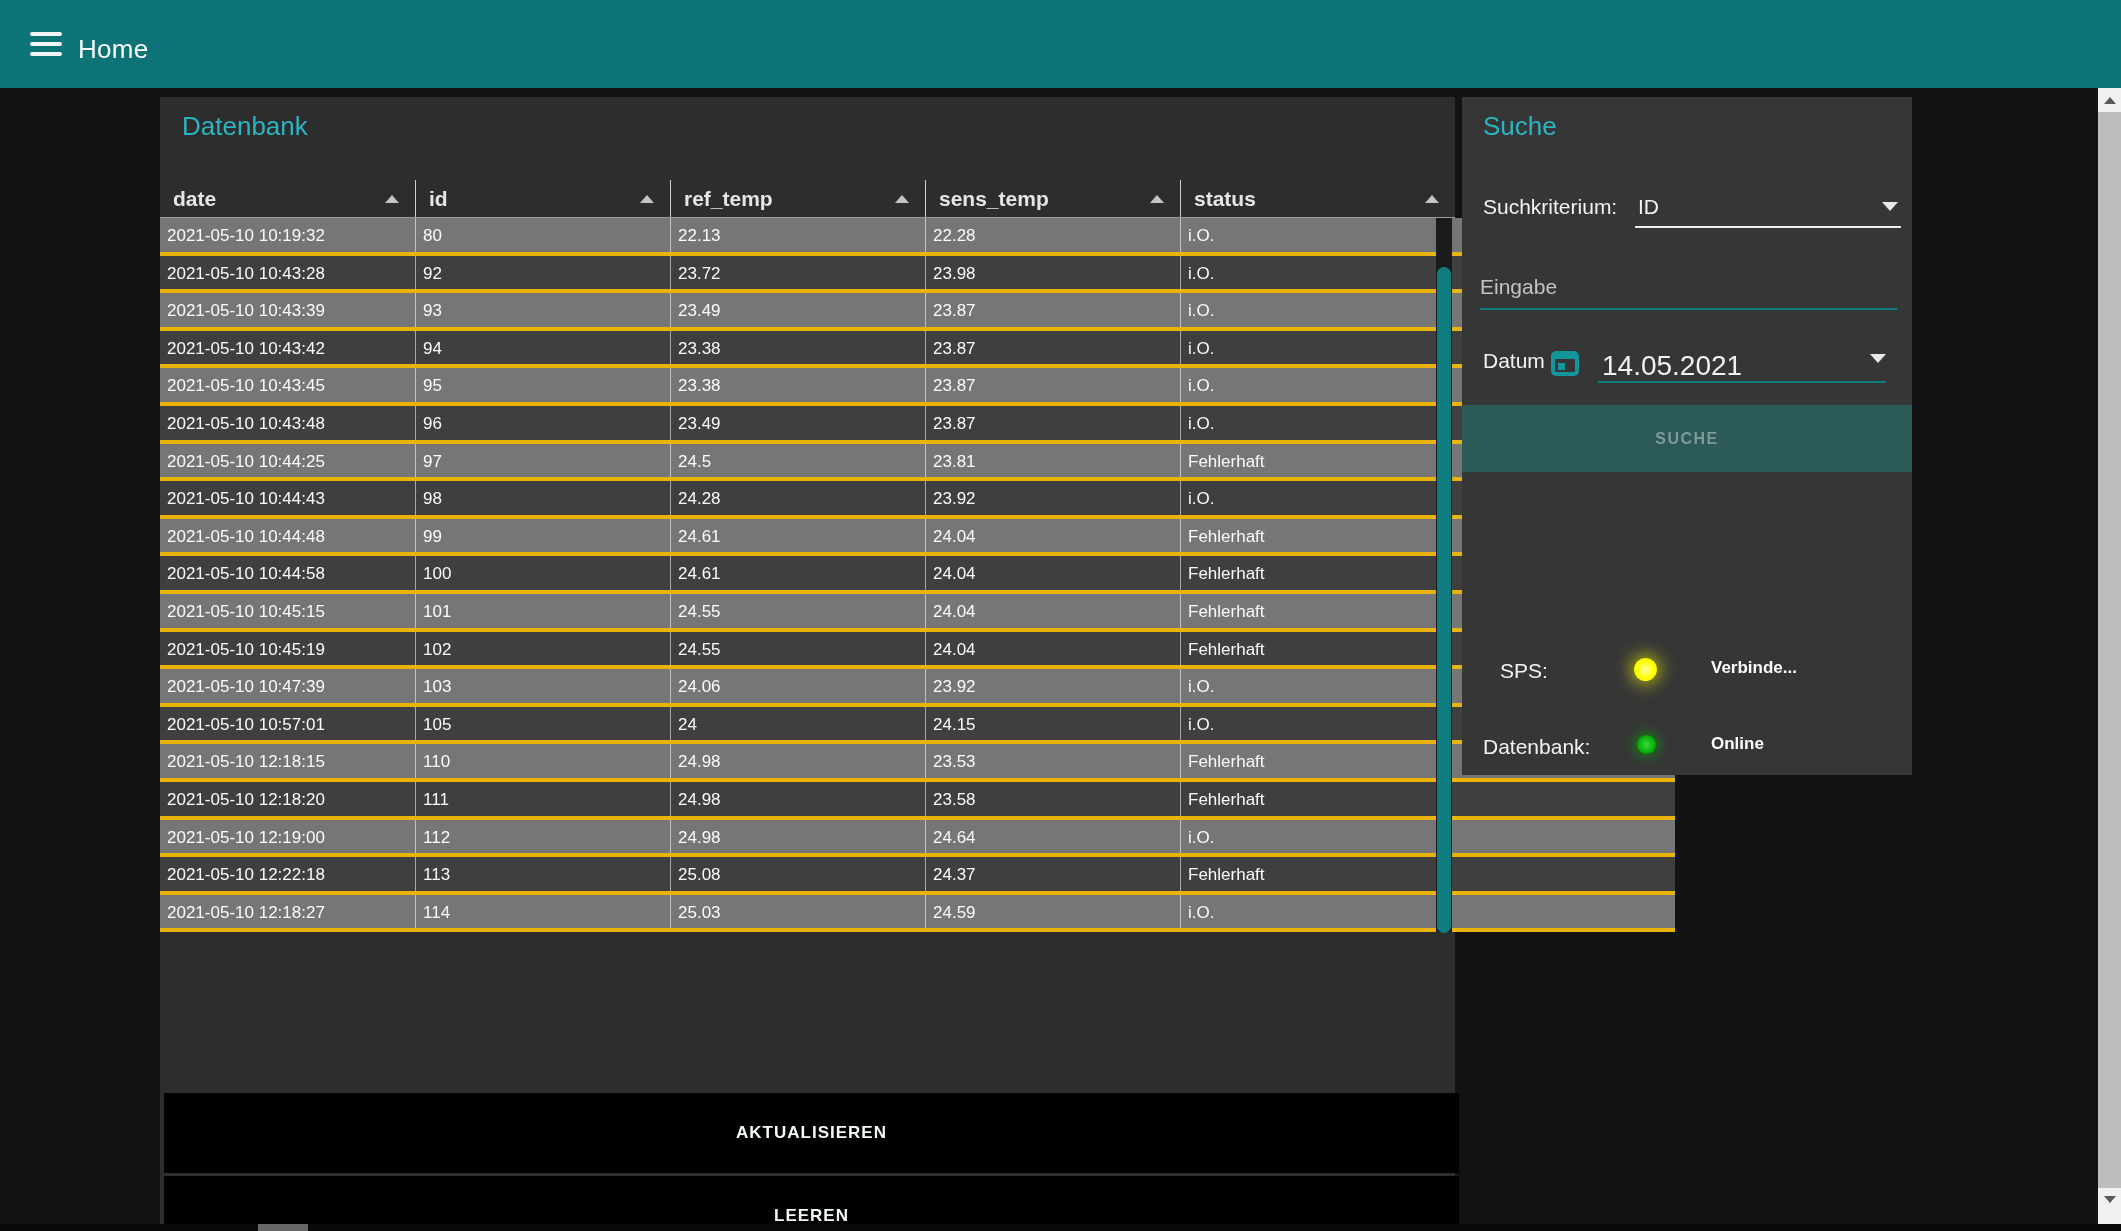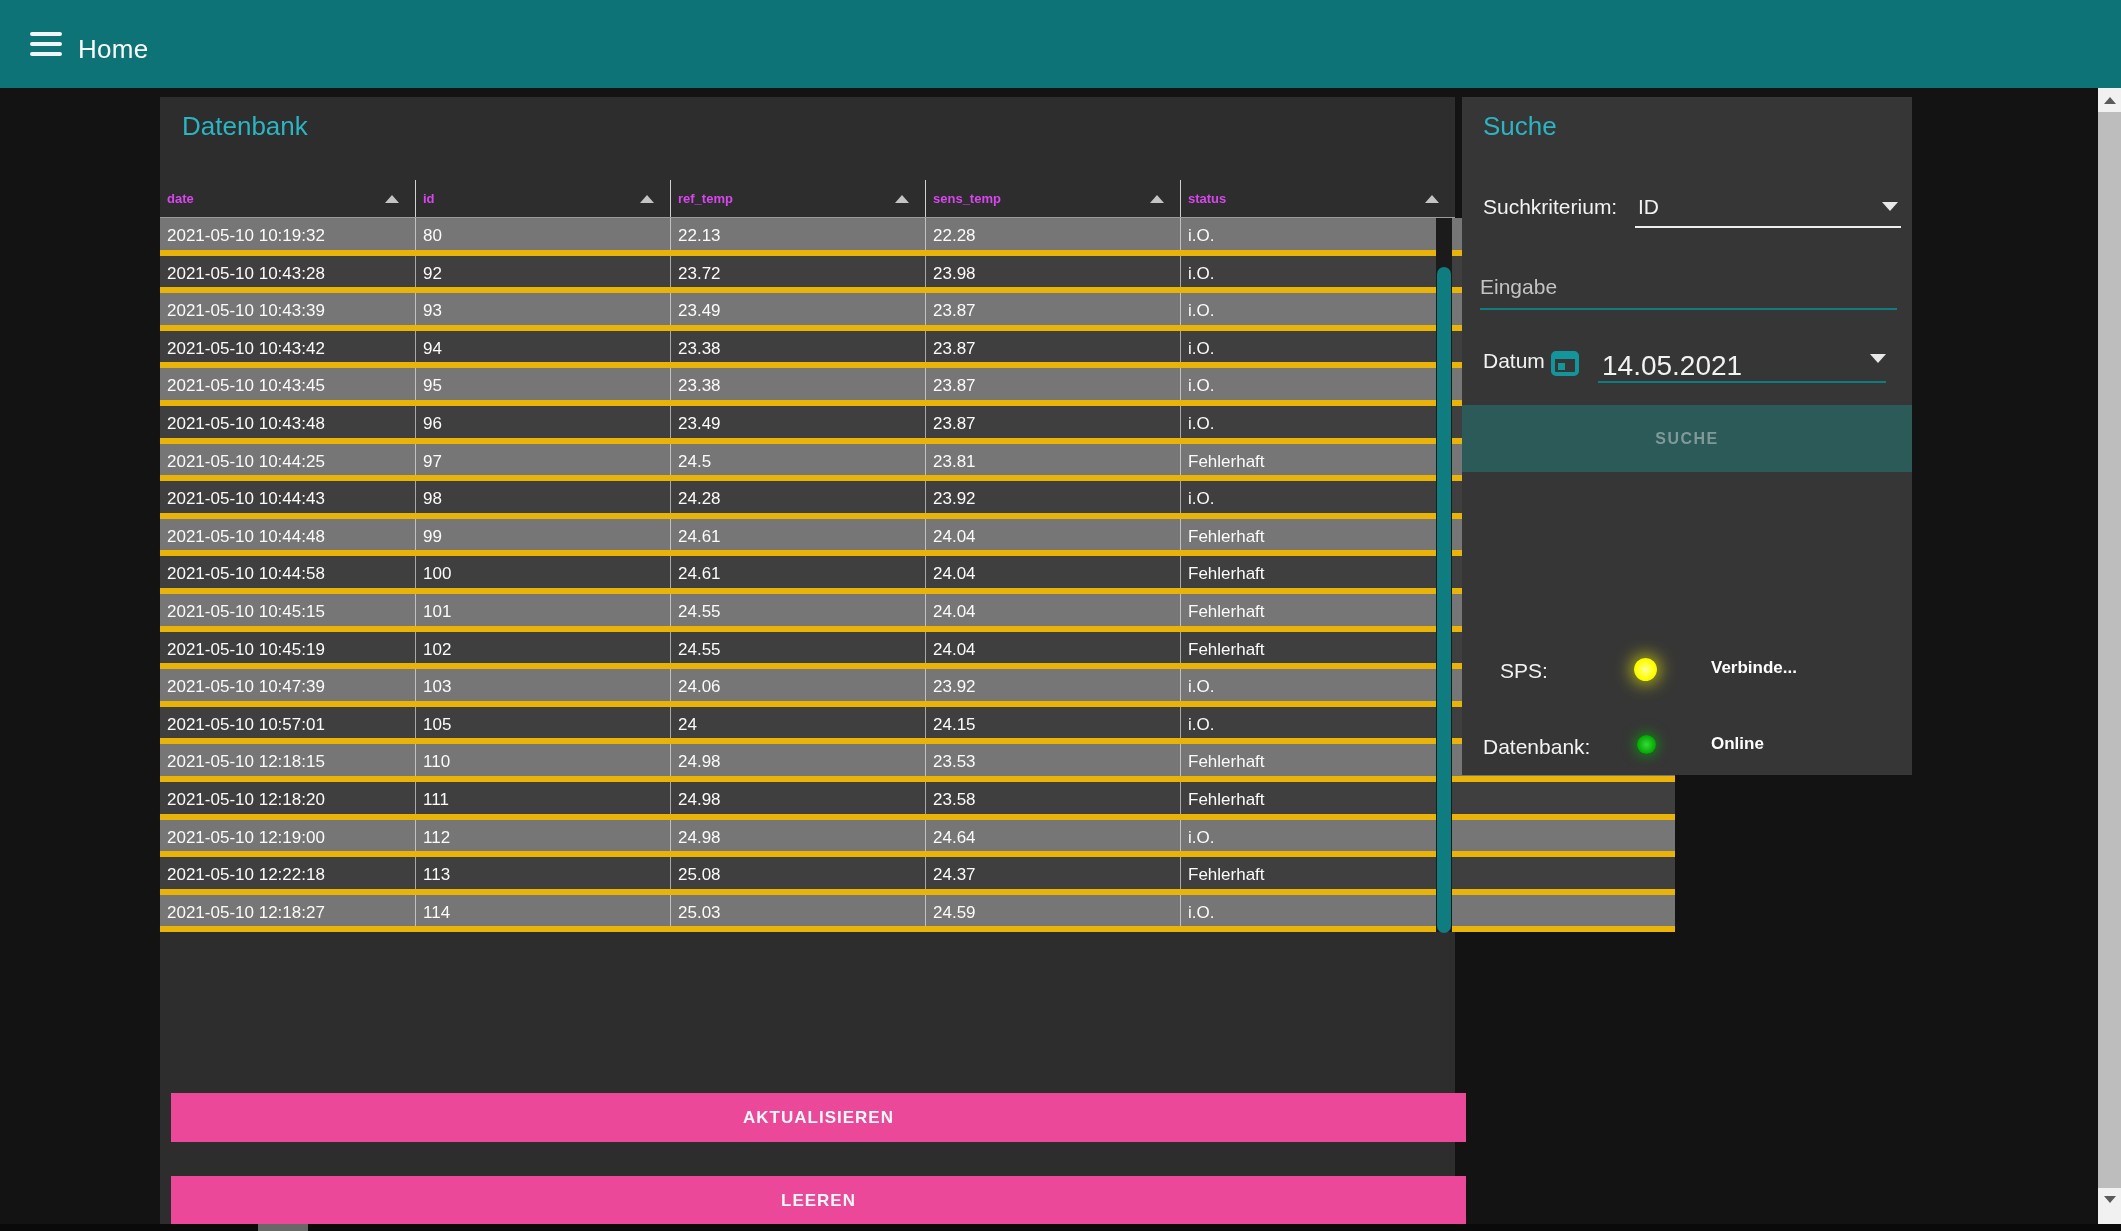--- a/index.html
+++ b/index.html
@@ -16,43 +16,43 @@
 
   
   .panel { position:absolute; }
   .db-panel { left:160px; top:97px; width:1295px; height:1134px; background:#2d2d2d; }
   .panel-title { color:#2bb4c2; font-size:26px; font-weight:400; }
   .db-panel .panel-title { position:absolute; left:22px; top:14px; }
 
   
   .thead { position:absolute; left:0; top:83px; width:1295px; height:38px; display:flex;
            border-bottom:1px solid #9b9b9b; }
-  .th { display:flex; align-items:center; justify-content:space-between; padding:0 16px 0 7px;
-        color:#d946ef; font-size:13px; font-weight:700; cursor:pointer; }
+  .th { display:flex; align-items:center; justify-content:space-between; padding:0 16px 0 13px;
+        color:#e5e5e5; font-size:21px; font-weight:700; cursor:pointer; }
   .th + .th { border-left:1px solid #cfcfcf; }
   .th.c0,.th.c1,.th.c2,.th.c3 { width:255px; }
   .th.c4 { width:275px; }
   .sort-asc { width:0; height:0; border-left:7px solid transparent; border-right:7px solid transparent;
               border-bottom:8px solid #c4c4c4; }
   .tbody { position:absolute; left:0; top:121px; width:1274px; }
-  .trow { display:flex; width:1515px; height:37.6px; border-bottom:6px solid #eab308; cursor:pointer; }
+  .trow { display:flex; width:1515px; height:37.6px; border-bottom:4px solid #eab308; cursor:pointer; }
   .trow.light { background:#767676; }
   .trow.dark  { background:#3f3f3f; }
   .td { color:#fbfbfb; font-size:17px; line-height:35px; padding-left:7px; overflow:hidden;
         white-space:nowrap; }
   .td + .td { border-left:1px solid rgba(255,255,255,.55); }
   .td.c0,.td.c1,.td.c2,.td.c3 { width:255px; }
   .td.c4 { width:254px; }
 
   .tscroll { position:absolute; left:1276px; top:121px; width:16px; height:714px; background:#1b1b1b; }
   .tthumb { position:absolute; left:1px; top:49px; width:14px; height:666px; background:#0f7c80;
             border-radius:8px; cursor:grab; }
 
   
-  .big-btn { position:absolute; left:11px; width:1295px; height:49px; background:#ec4899; border:none;
+  .big-btn { position:absolute; left:4px; width:1295px; height:80px; background:#000000; border:none;
              color:#f2f7f7; font-family:"Liberation Sans", sans-serif; font-size:17px; font-weight:700;
              letter-spacing:1px; cursor:pointer; }
   .btn-refresh { top:996px; }
   .btn-clear { top:1079px; }
 
   
   .search-panel { left:1462px; top:97px; width:450px; height:678px; background:#363636; }
   .search-panel .panel-title { position:absolute; left:21px; top:14px; }
   .s-label { position:absolute; color:#f2f2f2; font-size:21px; }
   .s-value { position:absolute; color:#f2f2f2; font-size:21px; cursor:pointer; }

